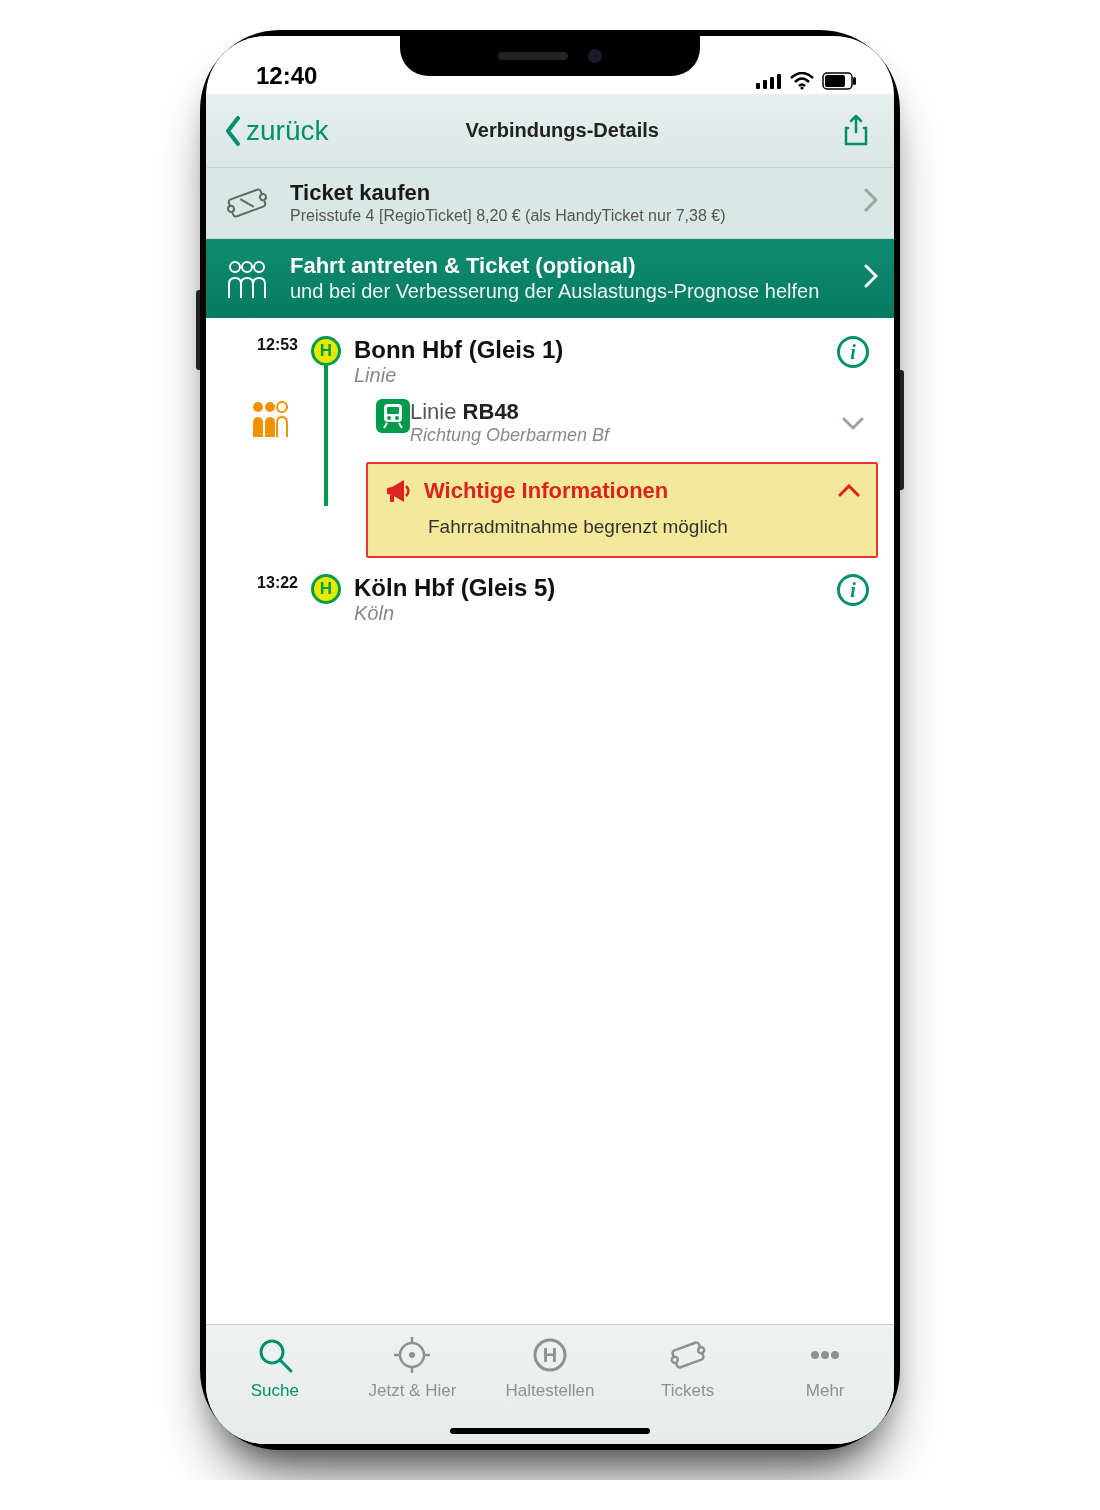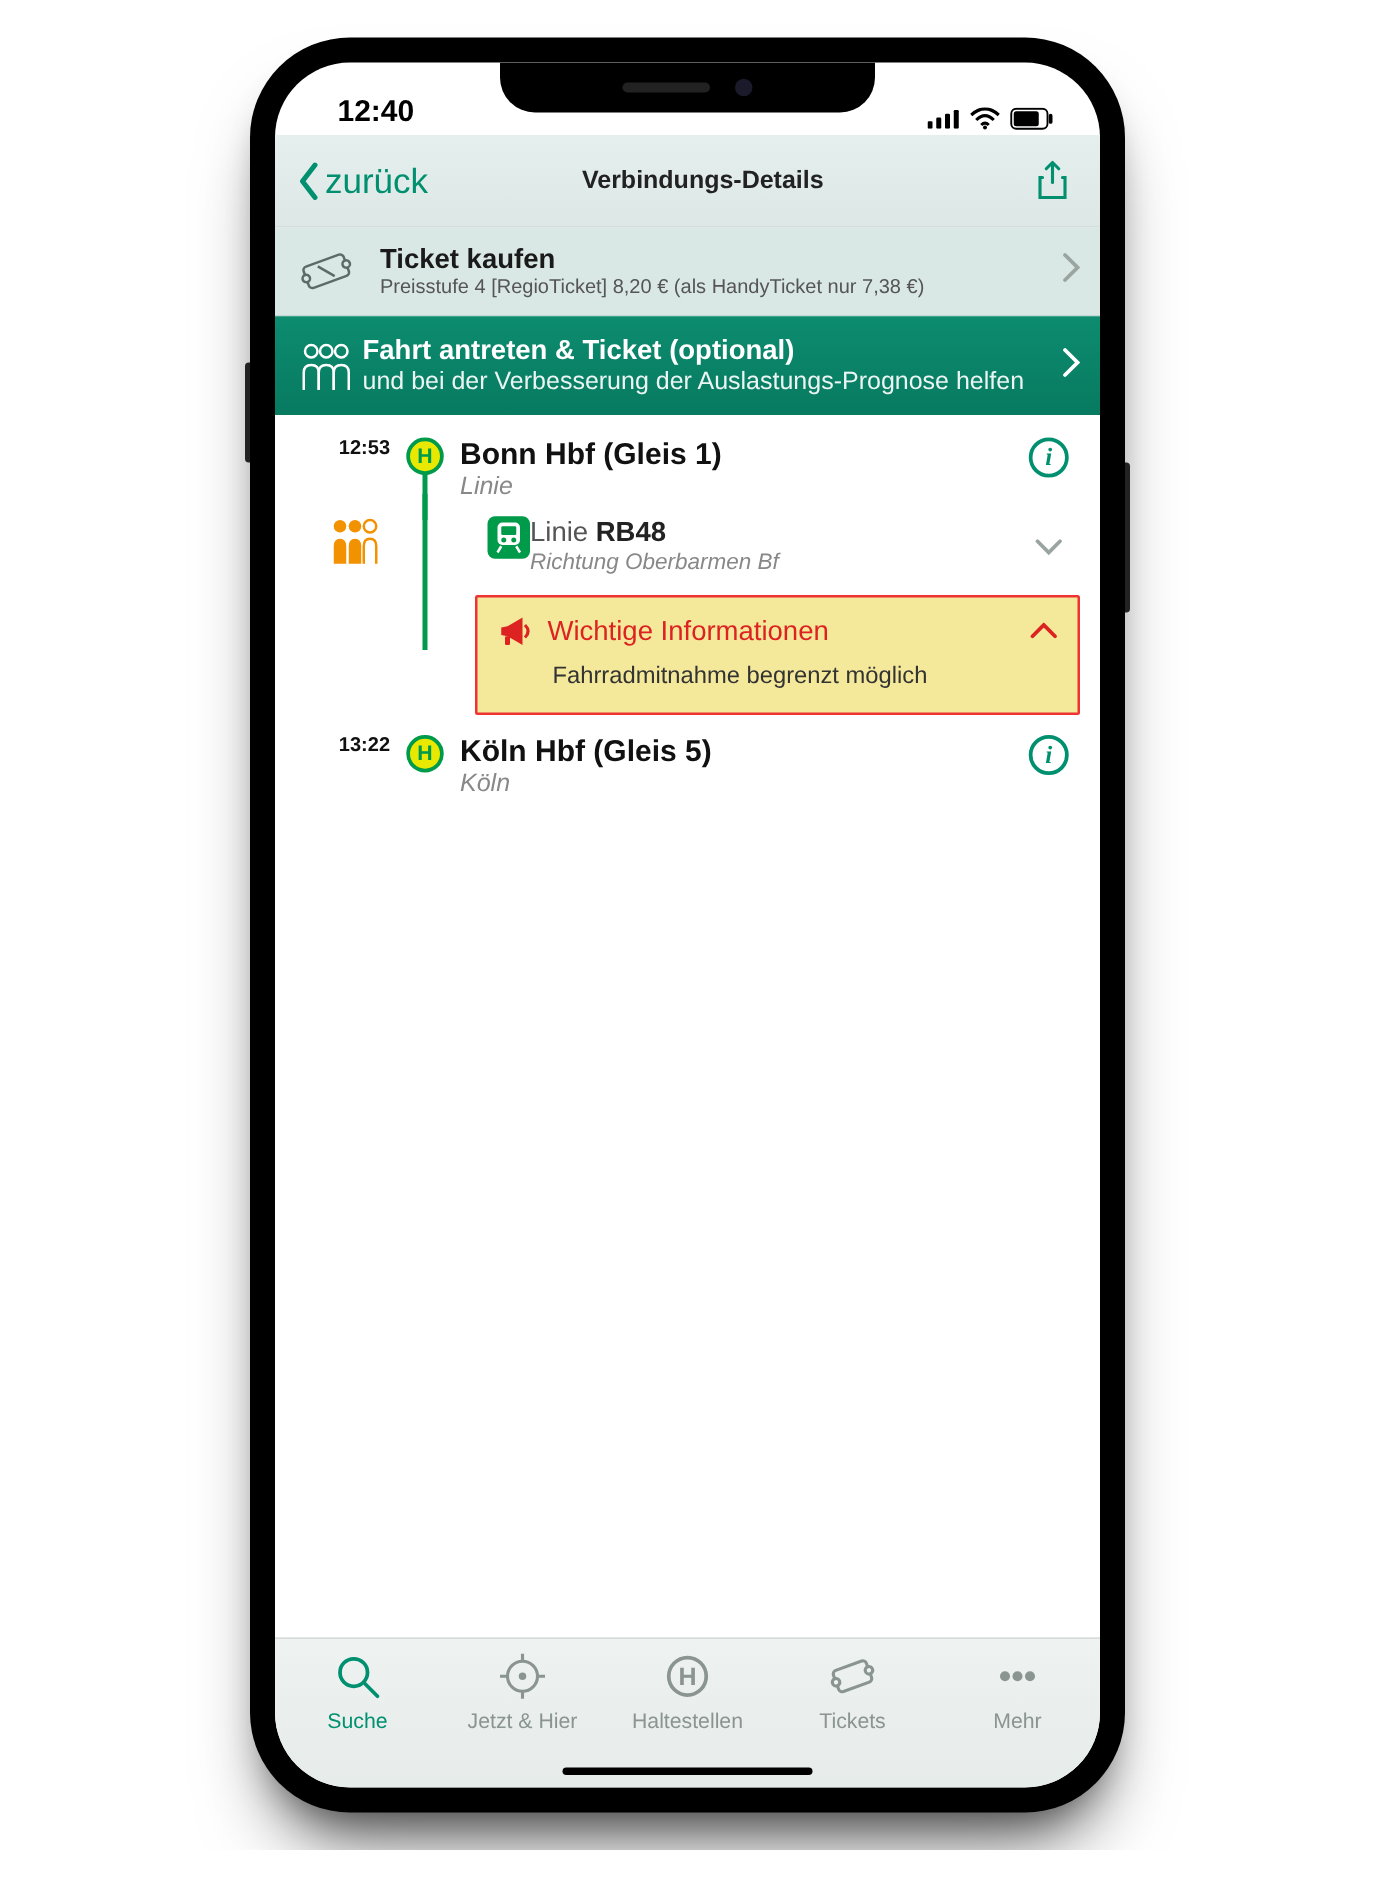--- a/index.html
+++ b/index.html
@@ -1,20 +1,20 @@
 <!DOCTYPE html>
 <html><head>
 <meta charset="utf-8">
 <style>
   * { box-sizing: border-box; margin: 0; padding: 0; font-family: -apple-system, "Helvetica Neue", Arial, sans-serif; }
   body { background: #fff; display: flex; justify-content: center; padding: 30px; }
 
   .phone {
     width: 700px; height: 1420px; border-radius: 80px;
-    background: #000; padding: 20px; position: relative;
+    background: #000; padding: 6px; position: relative;
     box-shadow: 0 40px 60px -20px rgba(0,0,0,.6), 0 20px 30px -15px rgba(0,0,0,.4);
   }
   .phone::before, .phone::after { content:""; position:absolute; background:#222; }
   .phone::before { left:-4px; top:260px; width:4px; height:80px; border-radius:3px 0 0 3px; }
   .phone::after  { right:-4px; top:340px; width:4px; height:120px; border-radius:0 3px 3px 0; }
 
   .screen {
     width: 100%; height: 100%; background: #fff; border-radius: 60px;
     overflow: hidden; position: relative; display:flex; flex-direction:column;
   }
@@ -34,21 +34,21 @@
     background: linear-gradient(#e5efed,#dde8e6); height:74px;
     display:flex; align-items:center; padding:0 18px; border-bottom:1px solid #c8d4d1;
   }
   .back-btn { display:flex; align-items:center; color:#009070; font-size:28px; gap:4px; }
   .nav-title { flex:1; text-align:center; font-size:20px; font-weight:700; color:#222; margin-left:-40px; }
   .share-btn { width:40px; display:flex; justify-content:center; color:#009070; }
 
   .content { flex:1; overflow:hidden; }
 
   .banner1 { background:#d9e8e4; display:flex; align-items:center; padding:12px 16px; gap:18px; border-bottom:1px solid #c6d6d2; }
-  .banner2 { background:linear-gradient(#0d8c6f,#077a60); color:#fff; display:flex; align-items:center; padding:14px 16px; gap:4px; }
+  .banner2 { background:linear-gradient(#0d8c6f,#077a60); color:#fff; display:flex; align-items:center; padding:14px 16px; gap:18px; }
   .ticket-icon, .people-icon { width:50px; flex:none; display:flex; justify-content:center; }
   .banner1 .txt .t { font-weight:700; font-size:22px; color:#1a1a1a; }
   .banner1 .txt .s { font-size:16px; color:#555; line-height:1.25; }
   .banner2 .txt .t { font-weight:700; font-size:22px; }
   .banner2 .txt .s { font-size:20px; opacity:.92; line-height:1.25; }
   .chev { color:#888; font-size:28px; flex:none; }
   .banner2 .chev { color:#fff; }
 
   .journey { padding:16px 0 0 0; }
   .row { display:flex; padding:2px 16px; }
@@ -75,21 +75,21 @@
   .leg-body { flex:1; display:flex; align-items:flex-start; gap:0; padding-left:22px; }
   .leg-txt .l1 { font-size:22px; color:#555; }
   .leg-txt .l1 b { color:#222; }
   .leg-txt .l2 { font-size:18px; color:#888; font-style:italic; }
   .leg-chev { color:#aaa; font-size:26px; padding-right:14px; align-self:center; }
 
   .alert {
     margin:10px 16px 14px 160px; border:2px solid #e33; background:#f4e99a;
     border-radius:2px; padding:14px 16px 18px 16px;
   }
-  .alert-head { display:flex; align-items:center; gap:10px; color:#d22; font-weight:400; font-size:22px; }
+  .alert-head { display:flex; align-items:center; gap:10px; color:#d22; font-weight:700; font-size:22px; }
   .alert-head .spacer { flex:1; }
   .alert-body { font-size:19px; color:#333; padding:12px 0 0 44px; }
 
   .disclaimer { font-size:18px; color:#222; text-align:center; padding:24px 20px; line-height:1.35; border-top:1px solid #ddd; border-bottom:1px solid #ddd; margin-top:10px; }
 
   .tabbar {
     height:120px; background:linear-gradient(#eef2f1,#e6ecea); border-top:1px solid #c8d0cd;
     display:flex; padding-top:10px;
   }
   .tab { flex:1; display:flex; flex-direction:column; align-items:center; gap:6px; color:#8a9490; font-size:17px; }

